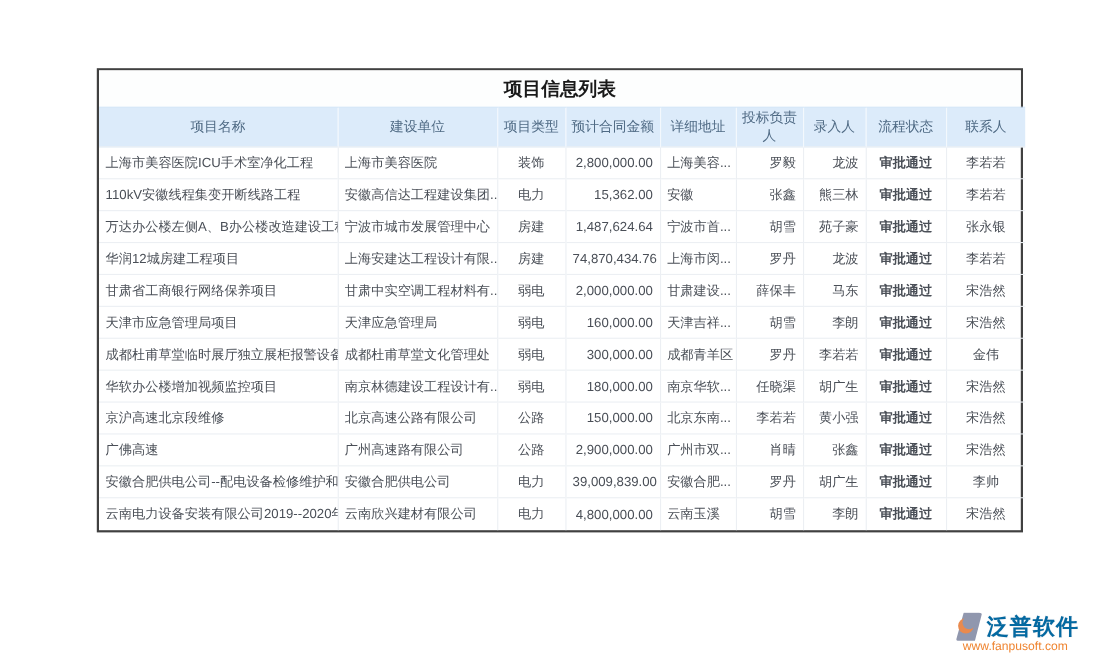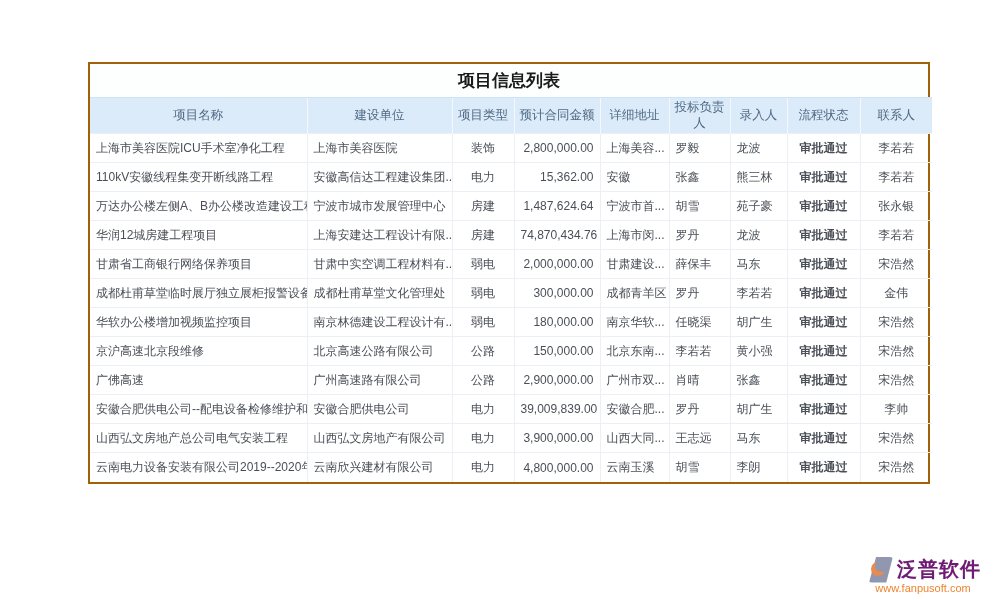--- a/index.html
+++ b/index.html
@@ -1,20 +1,20 @@
 <!DOCTYPE html>
 <html><head>
 <meta charset="utf-8">
 <style>
   * { margin:0; padding:0; box-sizing:border-box; }
   html,body { width:1000px; height:600px; background:#ffffff; font-family:"Liberation Sans","DejaVu Sans",sans-serif; overflow:hidden; }
 
   .panel {
     position:absolute; left:88px; top:62px; width:842px;
-    border:2px solid #a16207; background:#ffffff;
+    border:2px solid #404040; background:#ffffff;
   }
   .panel-title {
     height:33px; line-height:33px; text-align:center;
     font-size:17px; font-weight:bold; color:#1a1a1a; background:#fdfefe;
   }
   table.grid {
     width:100%; border-collapse:collapse; table-layout:fixed;
   }
   table.grid thead th {
     background:#dcebfa; color:#4f6a84; font-size:12.5px; font-weight:normal;
@@ -38,21 +38,21 @@
   .col-bidder  { width:61px;margin-top:24px; }
   .col-recorder{ width:57px; }
   .col-status  { width:73px; }
   .col-contact { width:72px; }
 
   td.col-name    { text-align:left; padding-left:10px; }
   td.col-unit    { text-align:left; }
   td.col-type    { text-align:center; }
   td.col-amount  { text-align:right; padding-right:12px; }
   td.col-address { text-align:left; }
-  td.col-bidder, td.col-recorder { text-align:left; color:#4da1e8; cursor:pointer; }
+  td.col-bidder, td.col-recorder { text-align:right; color:#4da1e8; cursor:pointer; }
   td.col-status  { text-align:center; color:#1f9e2c; font-weight:bold; }
   td.col-contact { text-align:center; }
 
   .footer {
     position:absolute; right:12px; bottom:6px; width:130px; text-align:center;
   }
   .footer .brand-line { display:flex; align-items:center; justify-content:center; gap:2px; }
   .logo-mark { position:relative; width:30px; height:26px; display:inline-block; }
   .logo-body {
     position:absolute; left:4px; top:0; width:24px; height:26px;
@@ -61,21 +61,21 @@
   }
   .logo-swoosh {
     position:absolute; left:6px; top:5px; width:14px; height:14px;
     background:#e98a4e; border-radius:50%;
   }
   .logo-swoosh::after {
     content:""; position:absolute; left:4px; top:-2px; width:12px; height:12px;
     background:#9097ae; border-radius:50%;
   }
   .brand-name {
-    font-size:20px; font-weight:bold; color:#701a75; letter-spacing:1px;
+    font-size:20px; font-weight:bold; color:#0369a1; letter-spacing:1px;
     text-shadow:0 0 1px rgba(150,150,170,.45);
   }
   .brand-url { display:block; font-size:11px; font-weight:normal; color:#ef8430; margin-top:-1px; }
 </style>
 </head>
 <body>
 
 <div class="panel">
   <div class="panel-title">项目信息列表</div>
   <table class="grid">
@@ -142,20 +142,31 @@
           <td class="col-unit">甘肃中实空调工程材料有...</td>
           <td class="col-type">弱电</td>
           <td class="col-amount">2,000,000.00</td>
           <td class="col-address">甘肃建设...</td>
           <td class="col-bidder">薛保丰</td>
           <td class="col-recorder">马东</td>
           <td class="col-status">审批通过</td>
           <td class="col-contact">宋浩然</td>
         </tr>
         <tr>
+          <td class="col-name">天津市应急管理局项目</td>
+          <td class="col-unit">天津应急管理局</td>
+          <td class="col-type">弱电</td>
+          <td class="col-amount">160,000.00</td>
+          <td class="col-address">天津吉祥...</td>
+          <td class="col-bidder">胡雪</td>
+          <td class="col-recorder">李朗</td>
+          <td class="col-status">审批通过</td>
+          <td class="col-contact">宋浩然</td>
+        </tr>
+        <tr>
           <td class="col-name">成都杜甫草堂临时展厅独立展柜报警设备...</td>
           <td class="col-unit">成都杜甫草堂文化管理处</td>
           <td class="col-type">弱电</td>
           <td class="col-amount">300,000.00</td>
           <td class="col-address">成都青羊区</td>
           <td class="col-bidder">罗丹</td>
           <td class="col-recorder">李若若</td>
           <td class="col-status">审批通过</td>
           <td class="col-contact">金伟</td>
         </tr>
@@ -195,31 +206,20 @@
         <tr>
           <td class="col-name">安徽合肥供电公司--配电设备检修维护和...</td>
           <td class="col-unit">安徽合肥供电公司</td>
           <td class="col-type">电力</td>
           <td class="col-amount">39,009,839.00</td>
           <td class="col-address">安徽合肥...</td>
           <td class="col-bidder">罗丹</td>
           <td class="col-recorder">胡广生</td>
           <td class="col-status">审批通过</td>
           <td class="col-contact">李帅</td>
-        </tr>
-        <tr>
-          <td class="col-name">山西弘文房地产总公司电气安装工程</td>
-          <td class="col-unit">山西弘文房地产有限公司</td>
-          <td class="col-type">电力</td>
-          <td class="col-amount">3,900,000.00</td>
-          <td class="col-address">山西大同...</td>
-          <td class="col-bidder">王志远</td>
-          <td class="col-recorder">马东</td>
-          <td class="col-status">审批通过</td>
-          <td class="col-contact">宋浩然</td>
         </tr>
         <tr>
           <td class="col-name">云南电力设备安装有限公司2019--2020年...</td>
           <td class="col-unit">云南欣兴建材有限公司</td>
           <td class="col-type">电力</td>
           <td class="col-amount">4,800,000.00</td>
           <td class="col-address">云南玉溪</td>
           <td class="col-bidder">胡雪</td>
           <td class="col-recorder">李朗</td>
           <td class="col-status">审批通过</td>

